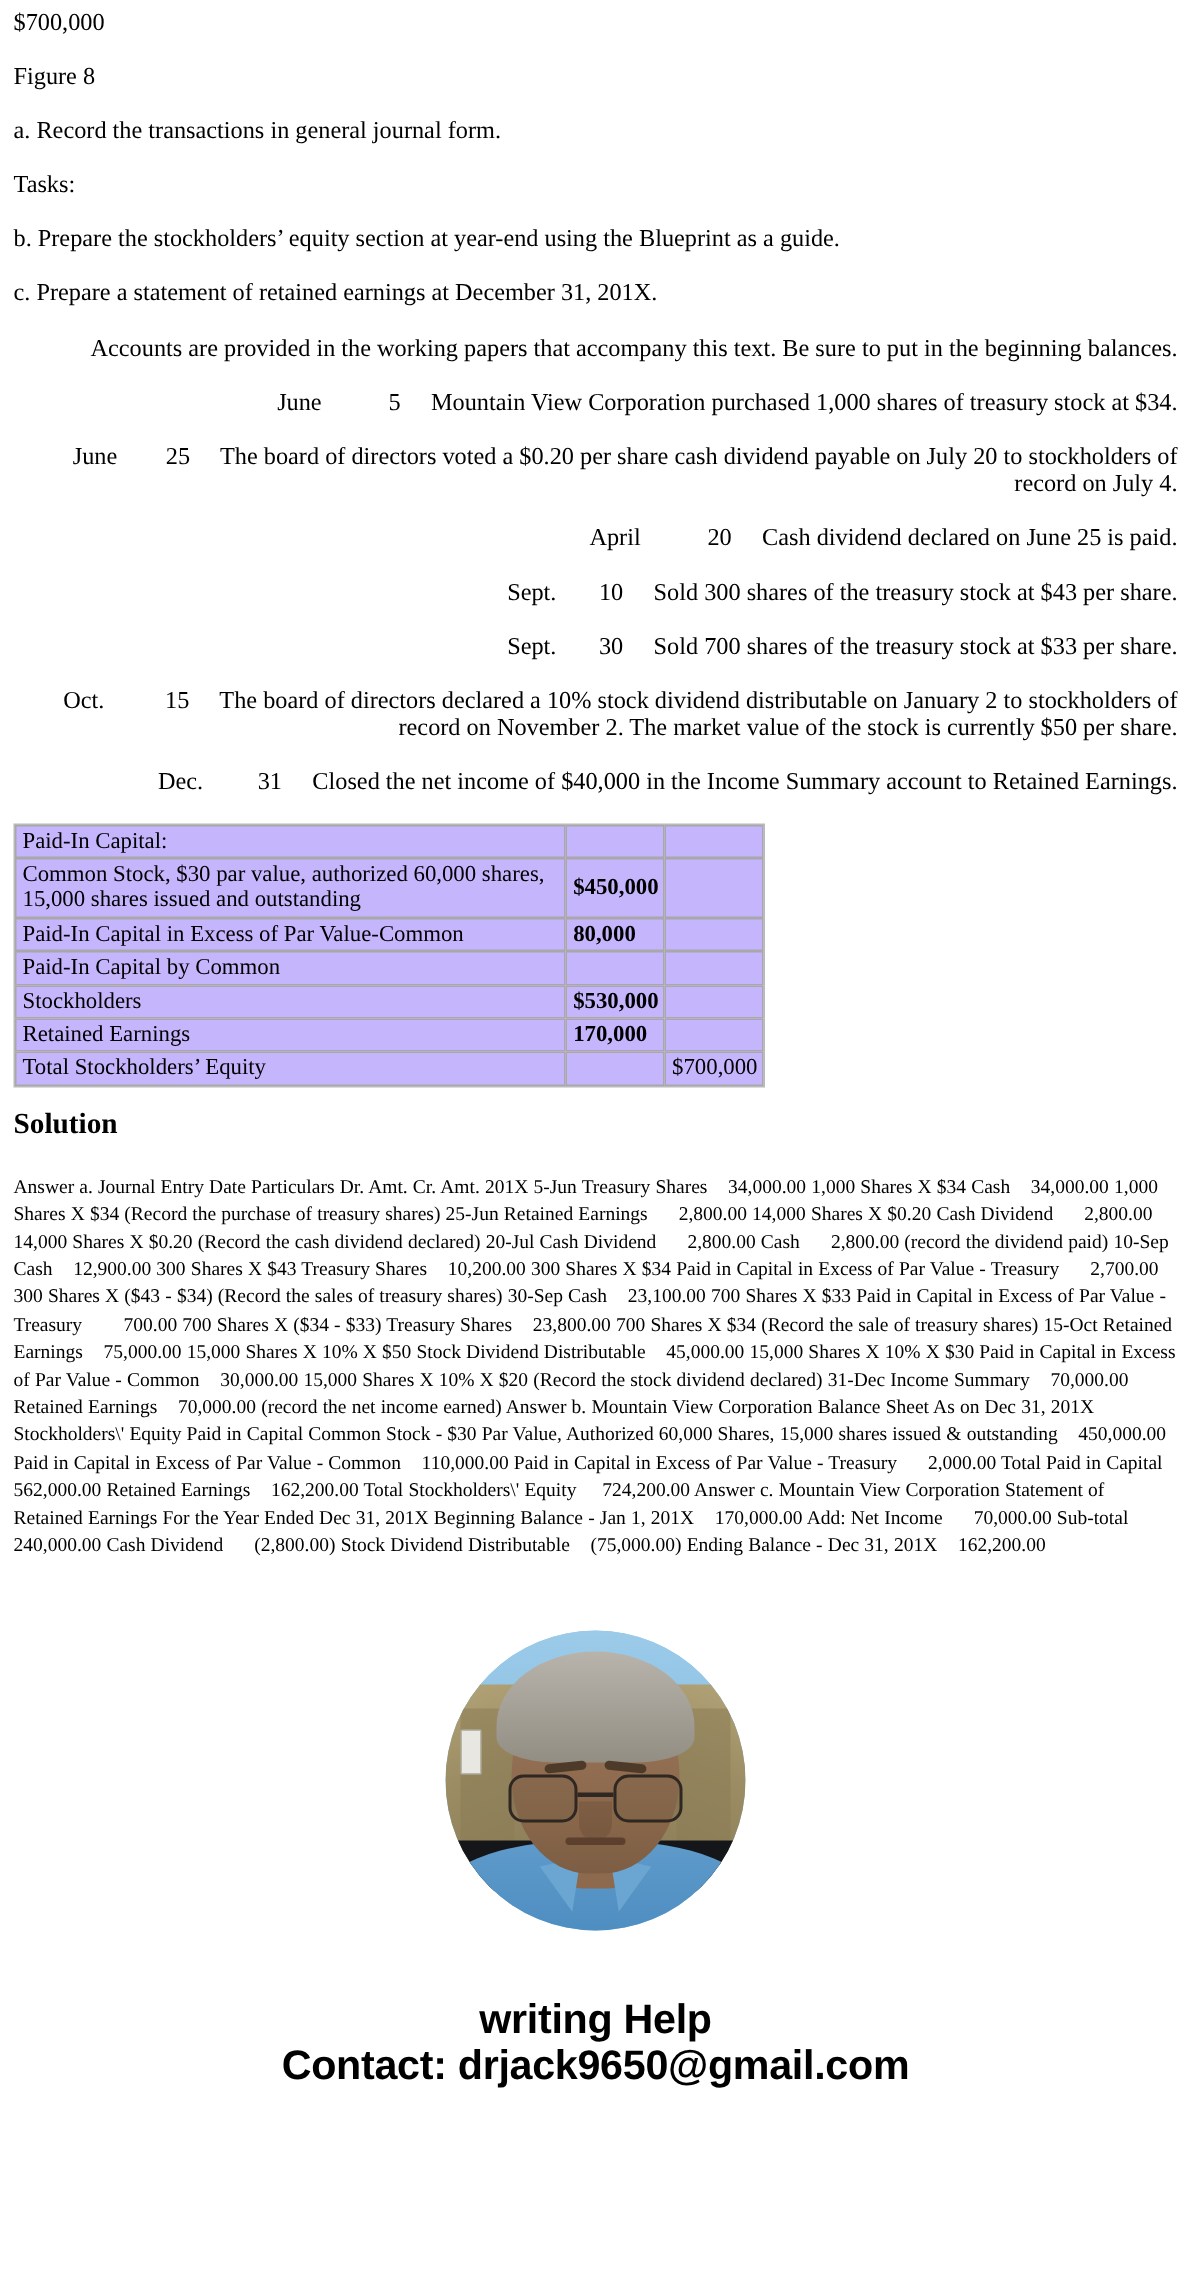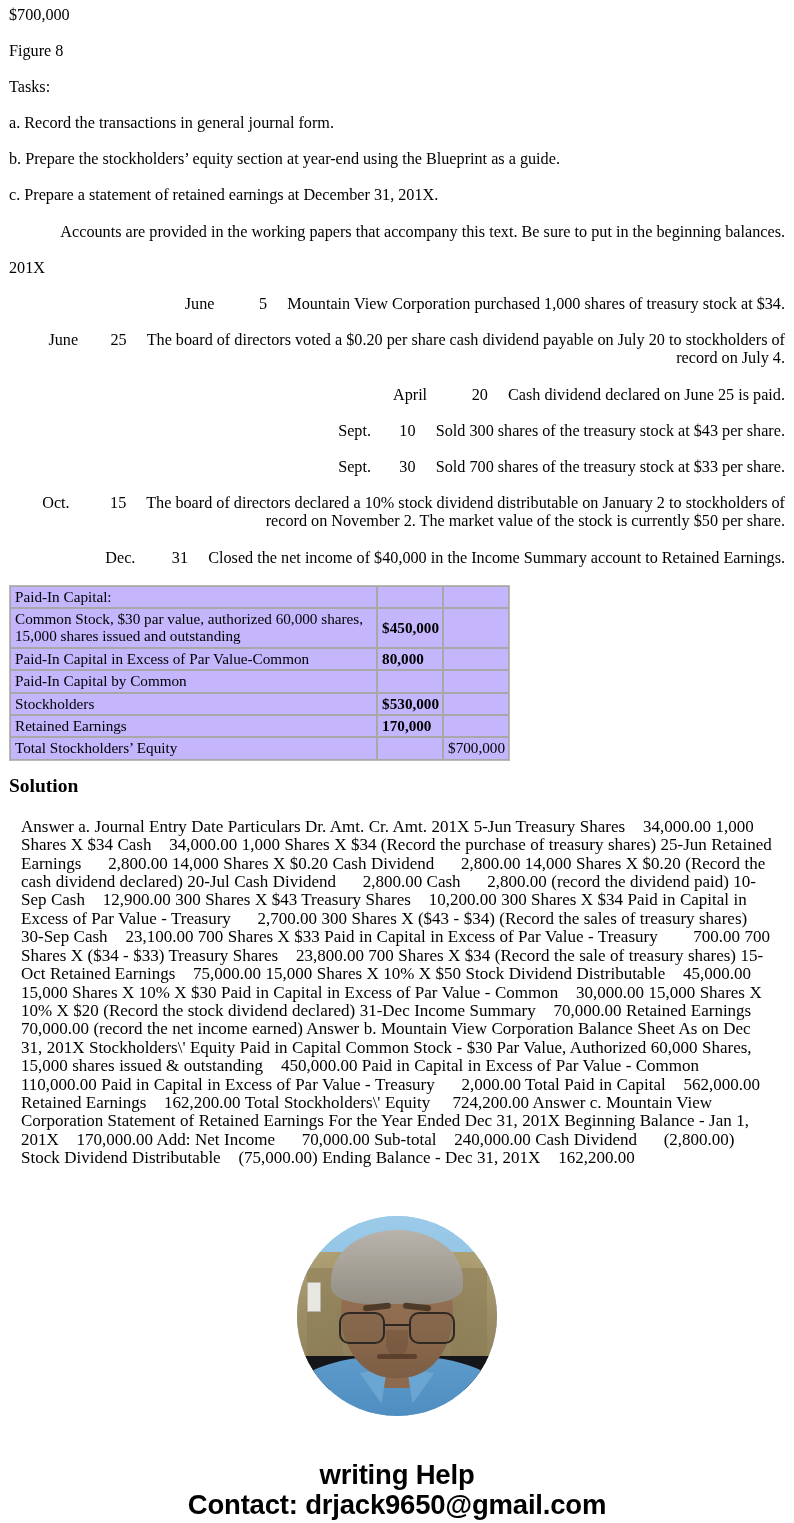--- a/index.html
+++ b/index.html
@@ -65,23 +65,23 @@
     font-size: 19.5px;
     font-weight: bold;
     line-height: 22px;
     margin: 4px 0 21px 0;
     padding: 0;
   }
 
   
   .solution-body {
     font-family: "Liberation Serif", "DejaVu Serif", serif;
-    font-size: 17px;
+    font-size: 13px;
     line-height: 18.4px;
-    margin: 12px;
+    margin: 0;
     text-align: left;
     white-space: pre-wrap;
     word-spacing: 0.2px;
   }
 
   
   .avatar-row {
     margin-top: 48px;
     display: flex;
     justify-content: center;
@@ -219,29 +219,28 @@
 </style>
 </head>
 <body>
 
 <div class="page">
 
   <p class="para first">$700,000</p>
 
   <p class="para">Figure 8</p>
 
+  <p class="para">a. Record the transactions in general journal form.</p>
+
   <p class="para">Tasks:</p>
-
-  <p class="para">a. Record the transactions in general journal form.</p>
   <p class="para">b. Prepare the stockholders’ equity section at year-end using the Blueprint as a guide.</p>
   <p class="para">c. Prepare a statement of retained earnings at December 31, 201X.</p>
 
   <p class="para wrap">Accounts are provided in the working papers that accompany this text. Be sure to put in the beginning balances.</p>
 
-  <p class="para">201X</p>
 
   <div>
     <p class="para wrap"><span>June</span><span>           </span><span>5</span><span>     </span><span>Mountain View Corporation purchased 1,000 shares of treasury stock at $34.</span></p>
 
     <p class="para wrap"><span>June</span><span>        </span><span>25</span><span>     </span><span>The board of directors voted a $0.20 per share cash dividend payable on July 20 to stockholders of record on July 4.</span></p>
 
     <p class="para wrap"><span>April</span><span>           </span><span>20</span><span>     </span><span>Cash dividend declared on June 25 is paid.</span></p>
 
     <p class="para wrap"><span>Sept.</span><span>       </span><span>10</span><span>     </span><span>Sold 300 shares of the treasury stock at $43 per share.</span></p>
 

